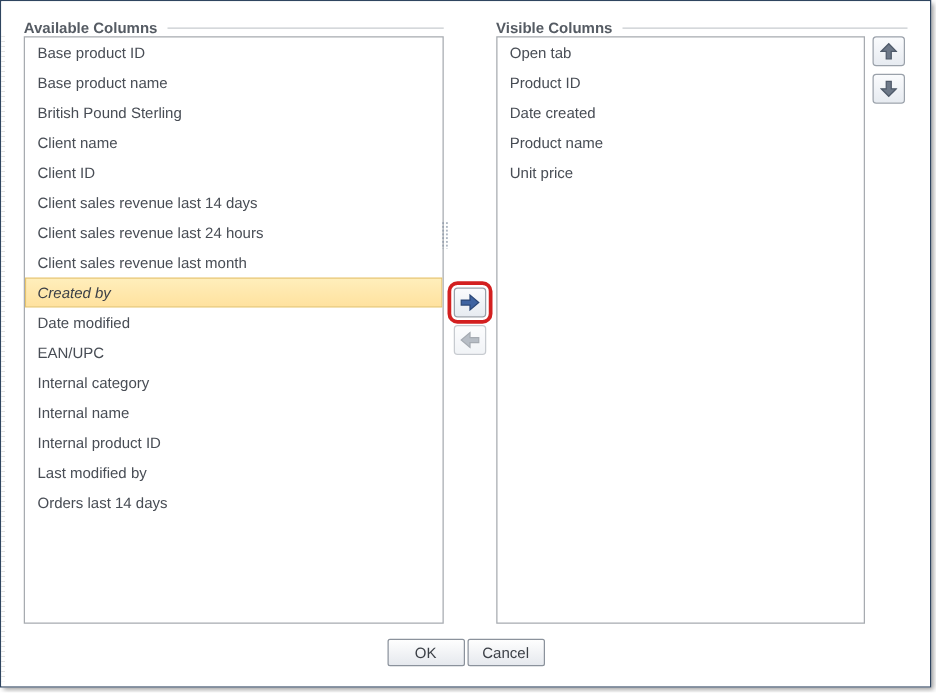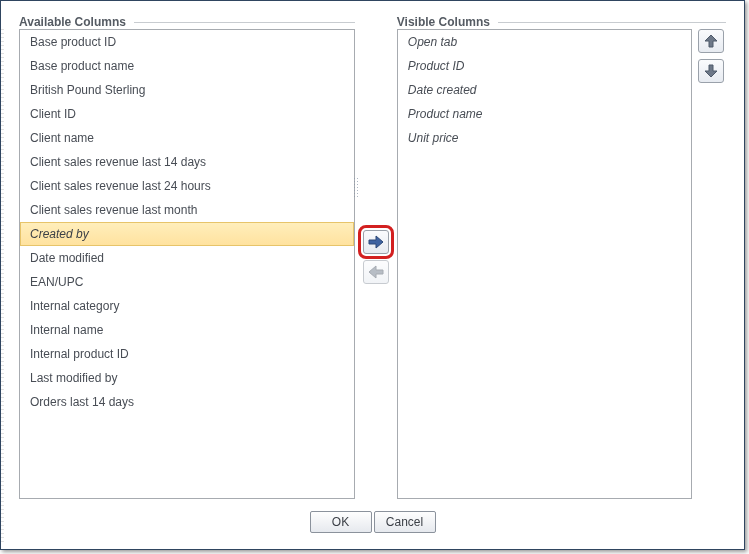--- a/index.html
+++ b/index.html
@@ -155,21 +155,20 @@
   .arrow-btn.highlight-frame {
     outline: 3px solid #d32020;
     outline-offset: 2px;
   }
   .arrow-btn svg { display:block; }
 
   .right-group {
     display: flex;
     flex: 1;
     gap: 6px;
-    font-style: italic;
   }
   .reorder-controls {
     width: 28px;
     display: flex;
     flex-direction: column;
     gap: 6px;
     padding-top: 0;
   }
   .footer {
     display: flex;
@@ -209,22 +208,22 @@
       <div class="fieldset" style="flex:1.02">
         <div class="fieldset-header">
           <span class="label">Available Columns</span>
           <span class="line"></span>
         </div>
         <div class="listbox-wrap">
           <div class="listbox" id="available-list">
               <div class="list-item">Base product ID</div>
               <div class="list-item">Base product name</div>
               <div class="list-item">British Pound Sterling</div>
+              <div class="list-item">Client name</div>
               <div class="list-item">Client ID</div>
-              <div class="list-item">Client name</div>
               <div class="list-item">Client sales revenue last 14 days</div>
               <div class="list-item">Client sales revenue last 24 hours</div>
               <div class="list-item">Client sales revenue last month</div>
               <div class="list-item selected">Created by</div>
               <div class="list-item">Date modified</div>
               <div class="list-item">EAN/UPC</div>
               <div class="list-item">Internal category</div>
               <div class="list-item">Internal name</div>
               <div class="list-item">Internal product ID</div>
               <div class="list-item">Last modified by</div>

